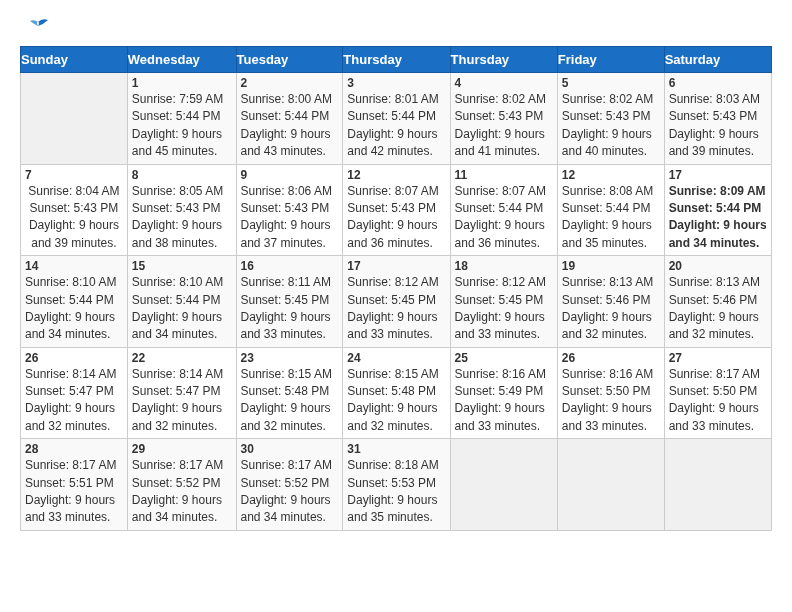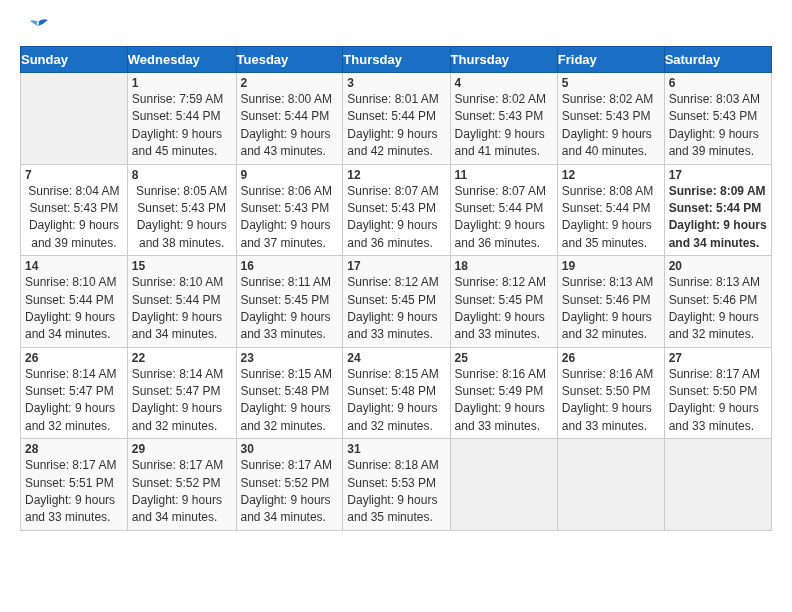--- a/index.html
+++ b/index.html
@@ -161,21 +161,21 @@
         <tr>
           <td>
             <span class="day-num">7</span>
             <div class="sun-info" style="white-space: pre-line; text-align: center;">Sunrise: 8:04 AM
 Sunset: 5:43 PM
 Daylight: 9 hours
 and 39 minutes.</div>
           </td>
           <td>
             <span class="day-num">8</span>
-            <div class="sun-info" style="white-space: pre-line; text-align: center;">Sunrise: 8:05 AM
+            <div class="sun-info" style="white-space: pre-line;">Sunrise: 8:05 AM
 Sunset: 5:43 PM
 Daylight: 9 hours
 and 38 minutes.</div>
           </td>
           <td>
             <span class="day-num">9</span>
             <div class="sun-info" style="white-space: pre-line;">Sunrise: 8:06 AM
 Sunset: 5:43 PM
 Daylight: 9 hours
 and 37 minutes.</div>

